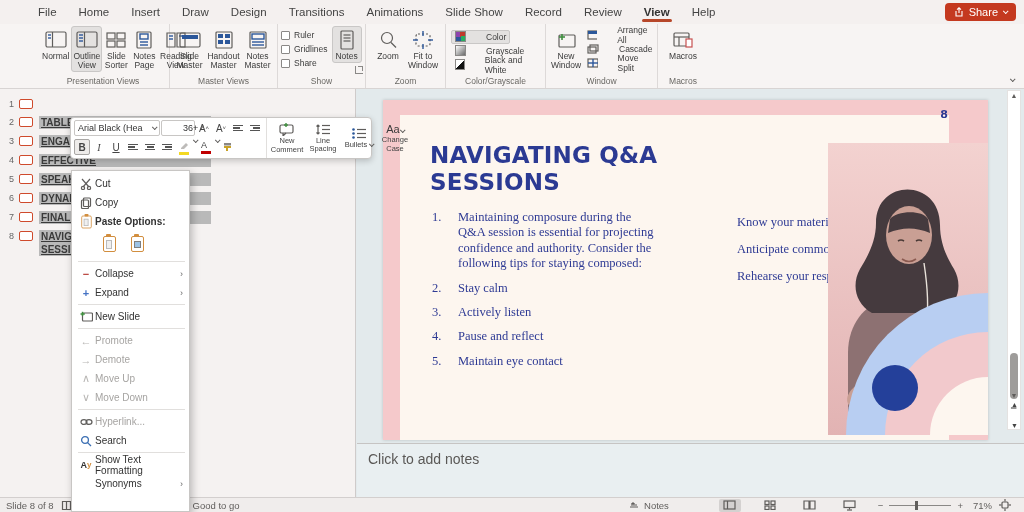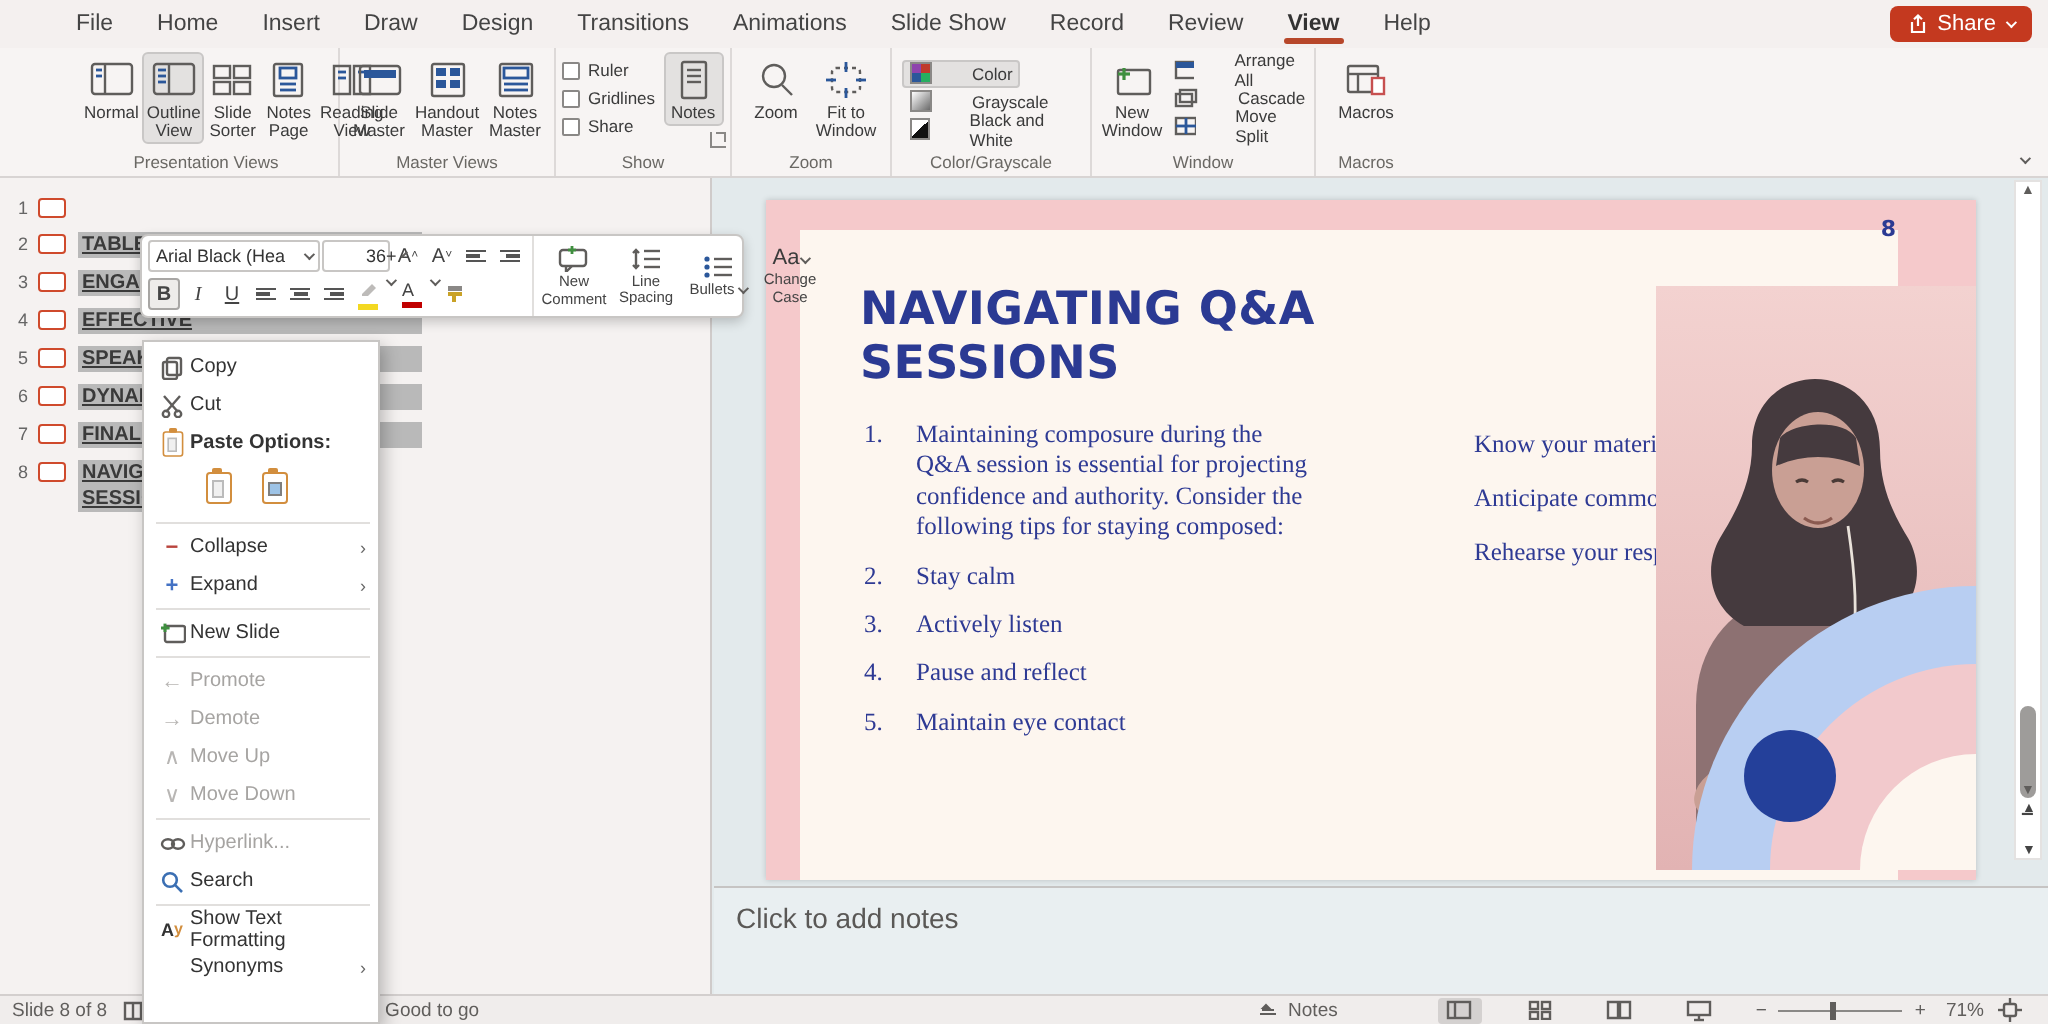--- a/index.html
+++ b/index.html
@@ -678,36 +678,36 @@
       <span class="pre">Change
 Case</span>
     </div>
   </div>
 </div>
 
 <div id="ctxmenu">
   <div class="ci">
       <span class="cic">
         <svg width="12" height="12">
-          <rect x="3.5" y="1" width="7" height="8.5" rx="1" class="st"></rect>
-          <rect x="1.5" y="3" width="7" height="8.5" rx="1" class="st" fill="#fff"></rect>
-        </svg>
-      </span>
-      <span class="clabel">Copy</span>
-    </div>
-  <div class="ci">
-      <span class="cic">
-        <svg width="12" height="12">
           <line x1="2" y1="1" x2="9" y2="9" class="st"></line>
           <line x1="10" y1="1" x2="3" y2="9" class="st"></line>
           <circle cx="3" cy="10" r="1.6" class="st"></circle>
           <circle cx="9" cy="10" r="1.6" class="st"></circle>
         </svg>
       </span>
       <span class="clabel">Cut</span>
+    </div>
+  <div class="ci">
+      <span class="cic">
+        <svg width="12" height="12">
+          <rect x="3.5" y="1" width="7" height="8.5" rx="1" class="st"></rect>
+          <rect x="1.5" y="3" width="7" height="8.5" rx="1" class="st" fill="#fff"></rect>
+        </svg>
+      </span>
+      <span class="clabel">Copy</span>
     </div>
   <div class="ci bold">
       <span class="cic">
         <span class="clip" style="transform:scale(.8);">
           <span class="pg"></span>
         </span>
       </span>
       <span class="clabel">Paste Options:</span>
     </div>
   <div id="paste-row">

